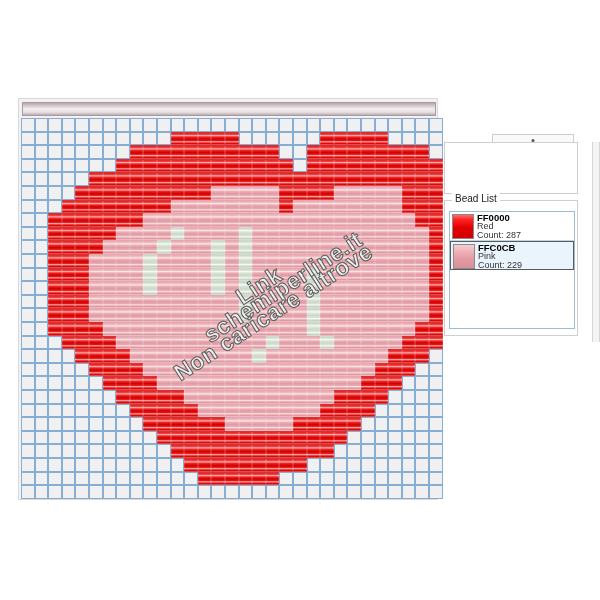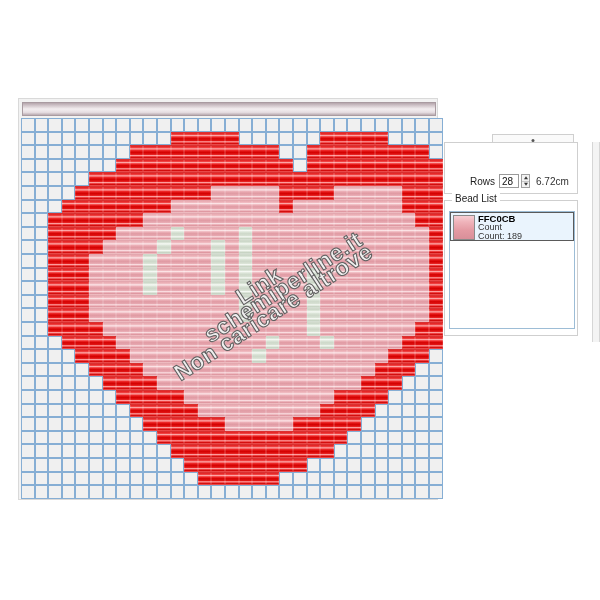--- a/index.html
+++ b/index.html
@@ -1087,40 +1087,39 @@
     </div>
   </div>
 
   <div id="right-panel">
 
     <div id="partial-above"></div>
 
     <div class="group-box" id="dims-box">
 
 
-      <div class="dim-row" id="dim-row-rows">
-        <span class="dim-label">Rows</span>
-        <span class="dim-input">28</span>
-        <span class="spinner">
-          <span class="spin-up"></span>
-          <span class="spin-dn"></span>
-        </span>
-        <span class="dim-cm">6.72cm</span>
-      </div>
 
     </div>
 
     <div class="group-box" id="beadlist-box">
       <div id="beadlist-inner">
+          <div class="bead-item">
+            <span class="swatch sw-red"></span>
+            <span class="bead-text">
+              <span class="bead-hex">FF0000</span>
+              <span class="bead-name">Red</span>
+              <span class="bead-count">Count: 287</span>
+            </span>
+          </div>
           <div class="bead-item selected">
             <span class="swatch sw-pink"></span>
             <span class="bead-text">
               <span class="bead-hex">FFC0CB</span>
-              <span class="bead-name">Count</span>
-              <span class="bead-count">Count: 189</span>
+              <span class="bead-name">Pink</span>
+              <span class="bead-count">Count: 229</span>
             </span>
           </div>
         </div>
     </div>
     <div id="beadlist-legend">Bead List</div>
 
   </div>
 
   <div id="edge-strip"></div>
 

